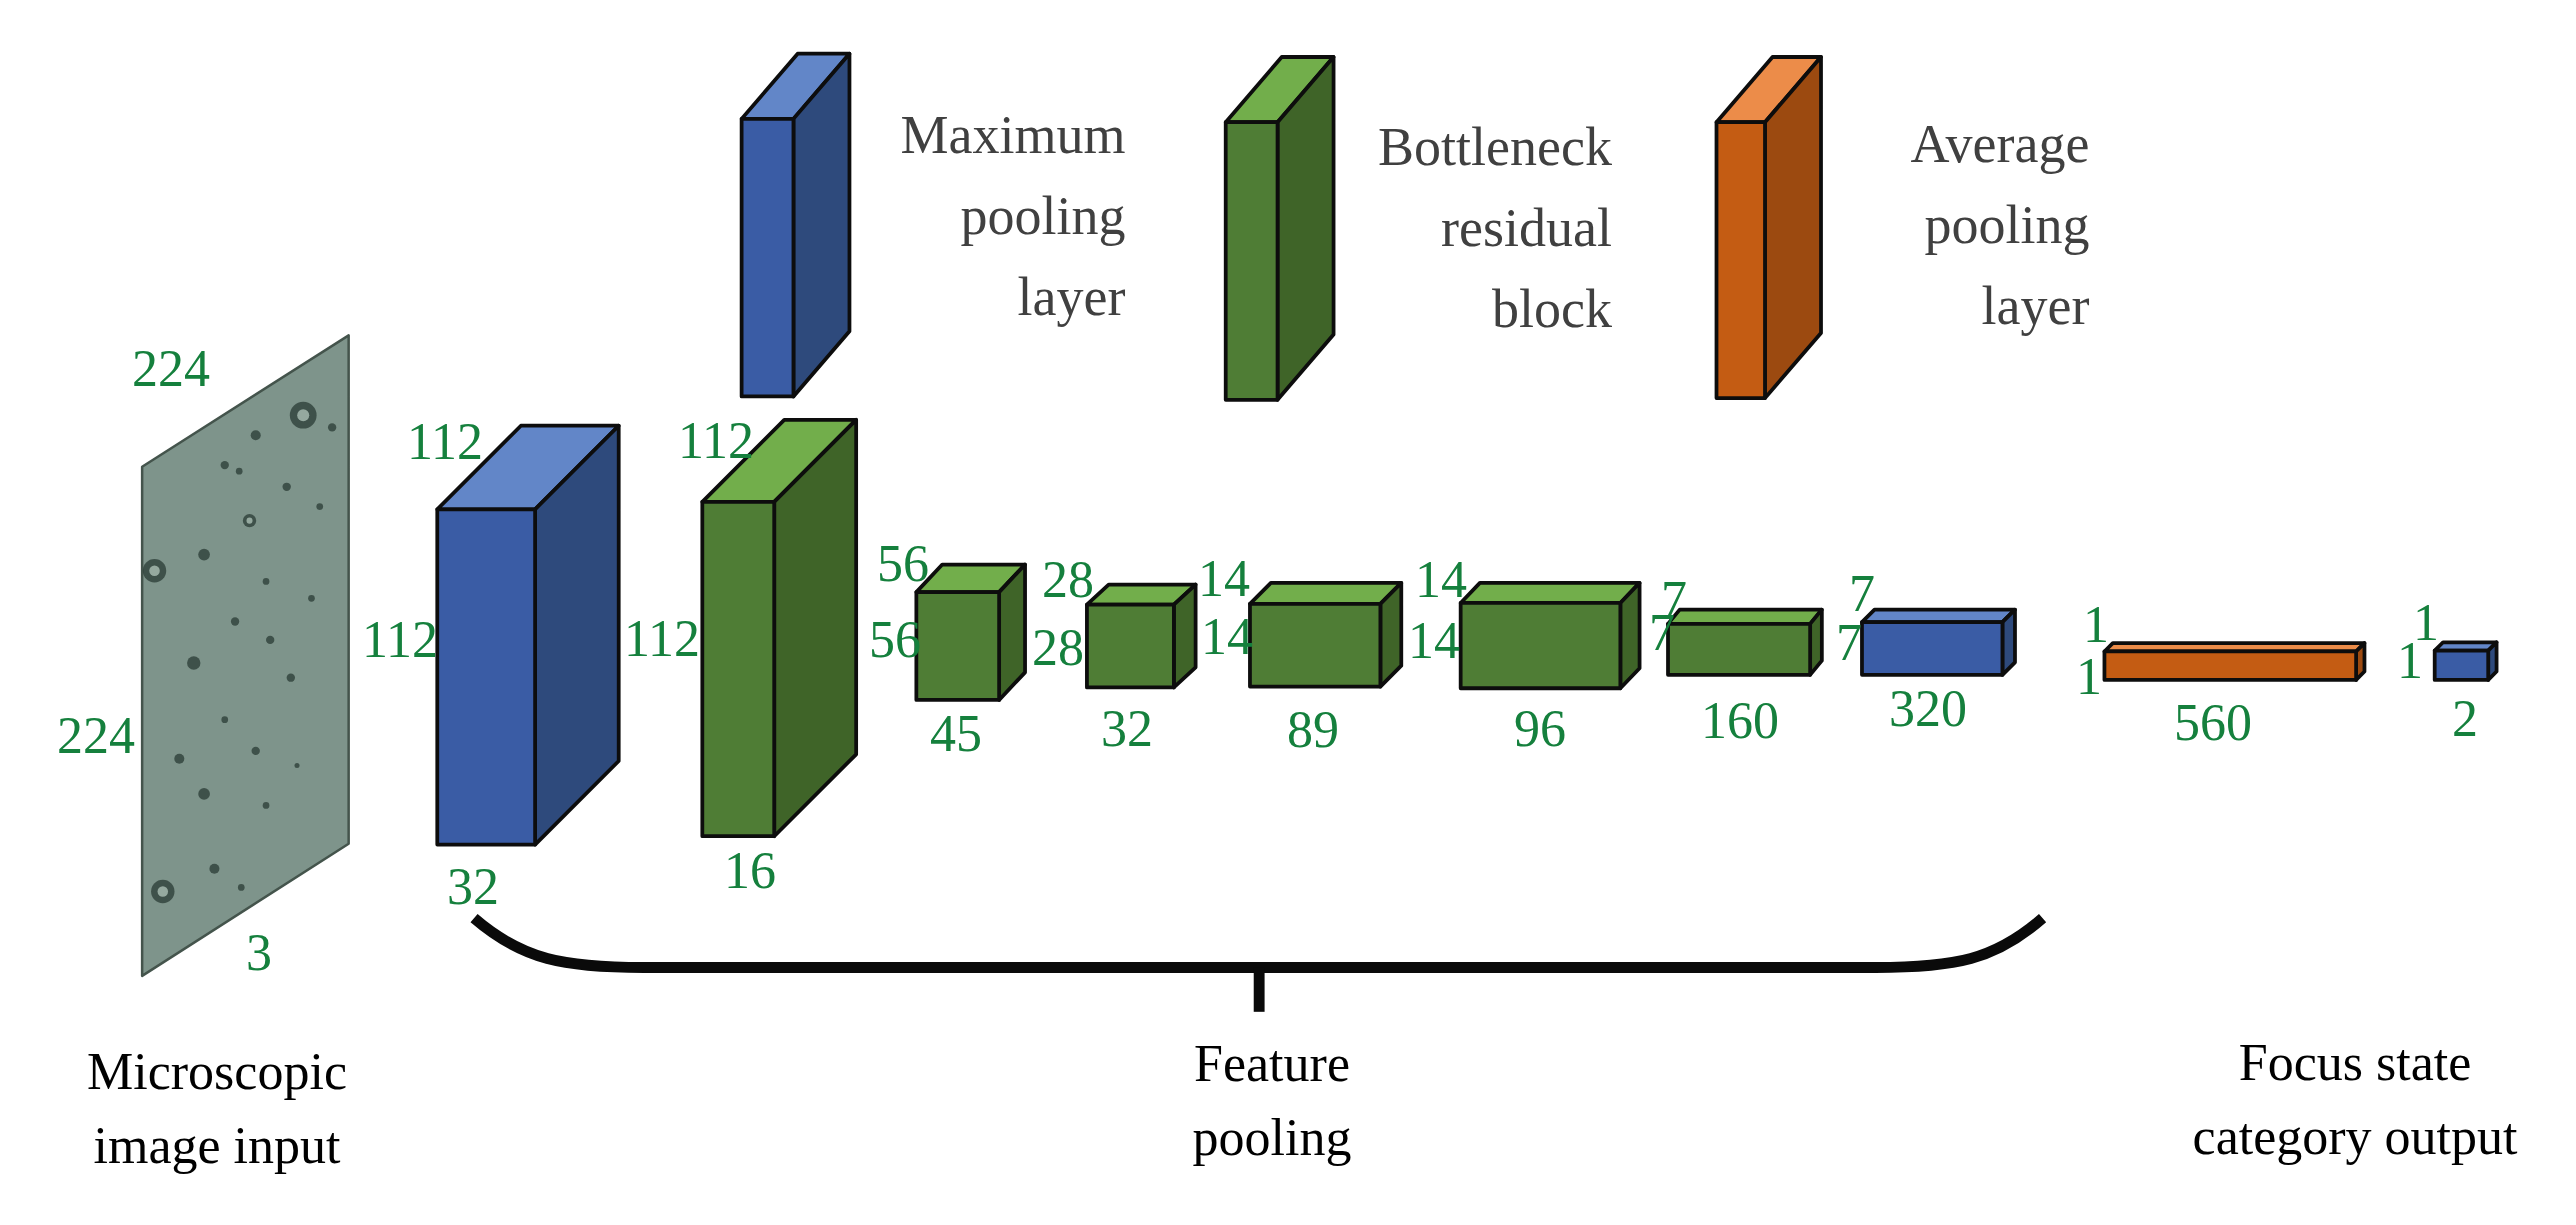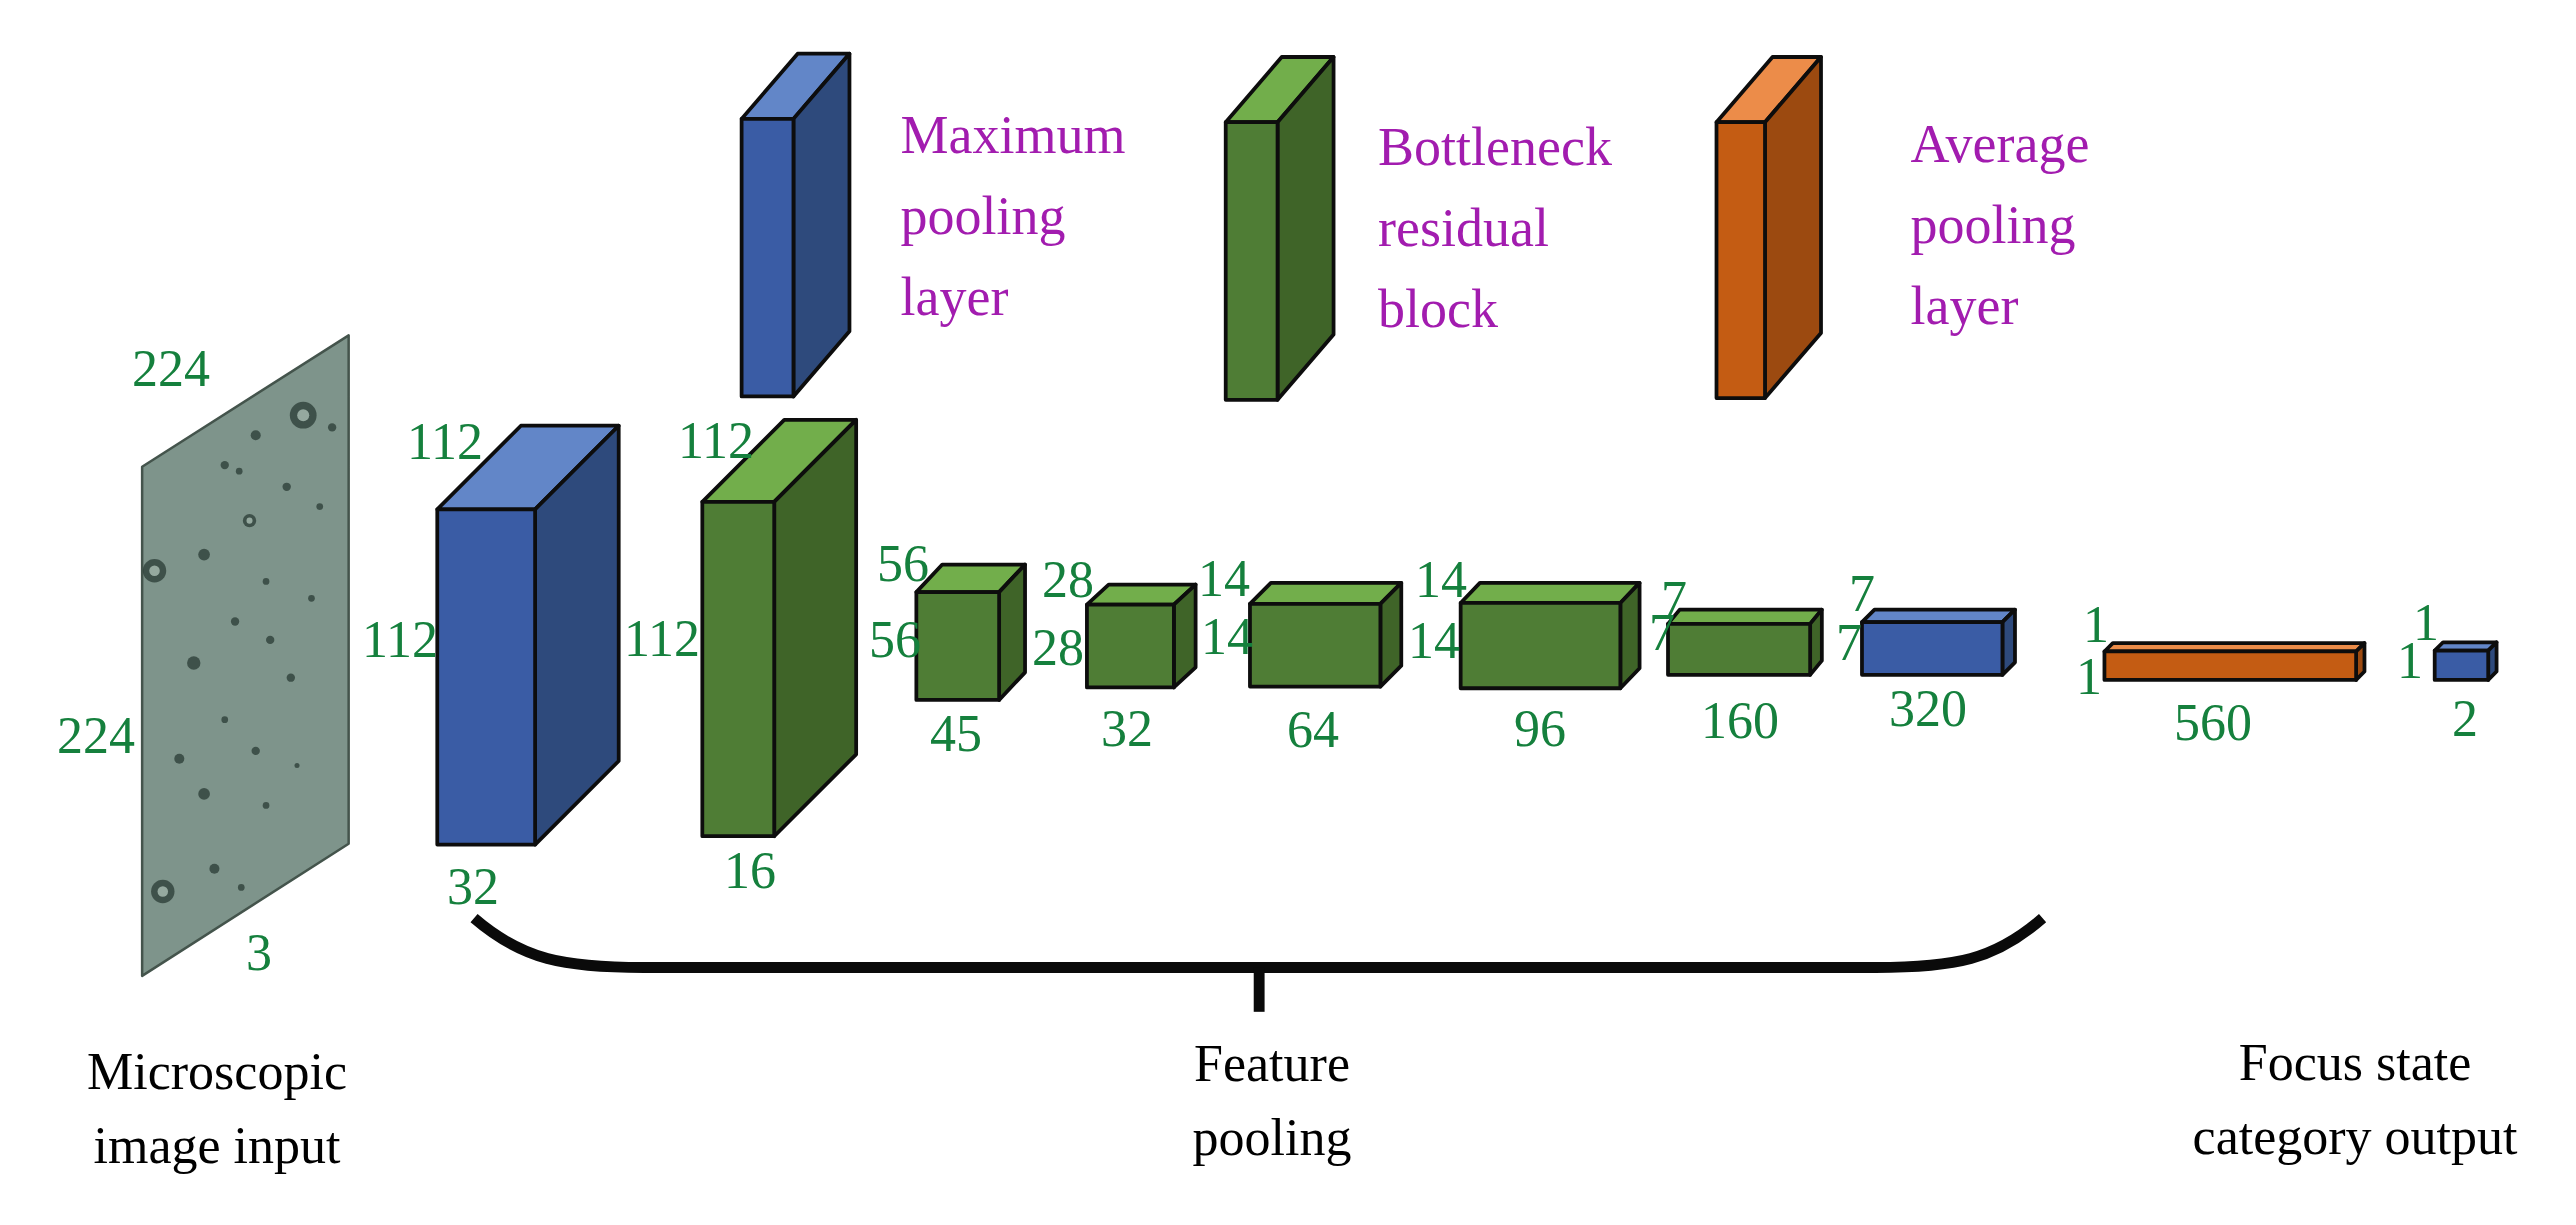--- a/index.html
+++ b/index.html
@@ -6,24 +6,24 @@
     margin:0; padding:0;
     width:2576px; height:1226px;
     background:#ffffff;
     overflow:hidden;
     font-family:"Liberation Serif", serif;
   }
   .page{ position:relative; width:2576px; height:1226px; }
   #shape-layer{ position:absolute; left:0; top:0; }
   .legend-text{
     position:absolute;
-    text-align:left;
+    text-align:right;
     font-size:54px;
     line-height:81px;
-    color:#a21caf;
+    color:#404040;
     transform:translateX(-50%);
     white-space:nowrap;
   }
   .caption{
     position:absolute;
     text-align:center;
     font-size:52px;
     line-height:74px;
     color:#000;
     transform:translateX(-50%);
@@ -190,21 +190,21 @@
       <div class="dim" style="left: 662px; top: 639px;">112</div>
       <div class="dim" style="left: 750px; top: 871px;">16</div>
       <div class="dim" style="left: 903px; top: 564px;">56</div>
       <div class="dim" style="left: 895px; top: 640px;">56</div>
       <div class="dim" style="left: 956px; top: 734px;">45</div>
       <div class="dim" style="left: 1068px; top: 580px;">28</div>
       <div class="dim" style="left: 1058px; top: 648px;">28</div>
       <div class="dim" style="left: 1127px; top: 729px;">32</div>
       <div class="dim" style="left: 1224px; top: 579px;">14</div>
       <div class="dim" style="left: 1227px; top: 637px;">14</div>
-      <div class="dim" style="left: 1313px; top: 730px;">64</div>
+      <div class="dim" style="left: 1313px; top: 730px;">89</div>
       <div class="dim" style="left: 1441px; top: 580px;">14</div>
       <div class="dim" style="left: 1434px; top: 641px;">14</div>
       <div class="dim" style="left: 1540px; top: 729px;">96</div>
       <div class="dim" style="left: 1674px; top: 600px;">7</div>
       <div class="dim" style="left: 1662px; top: 633px;">7</div>
       <div class="dim" style="left: 1740px; top: 721px;">160</div>
       <div class="dim" style="left: 1862px; top: 594px;">7</div>
       <div class="dim" style="left: 1849px; top: 643px;">7</div>
       <div class="dim" style="left: 1928px; top: 709px;">320</div>
       <div class="dim" style="left: 2096px; top: 625px;">1</div>

